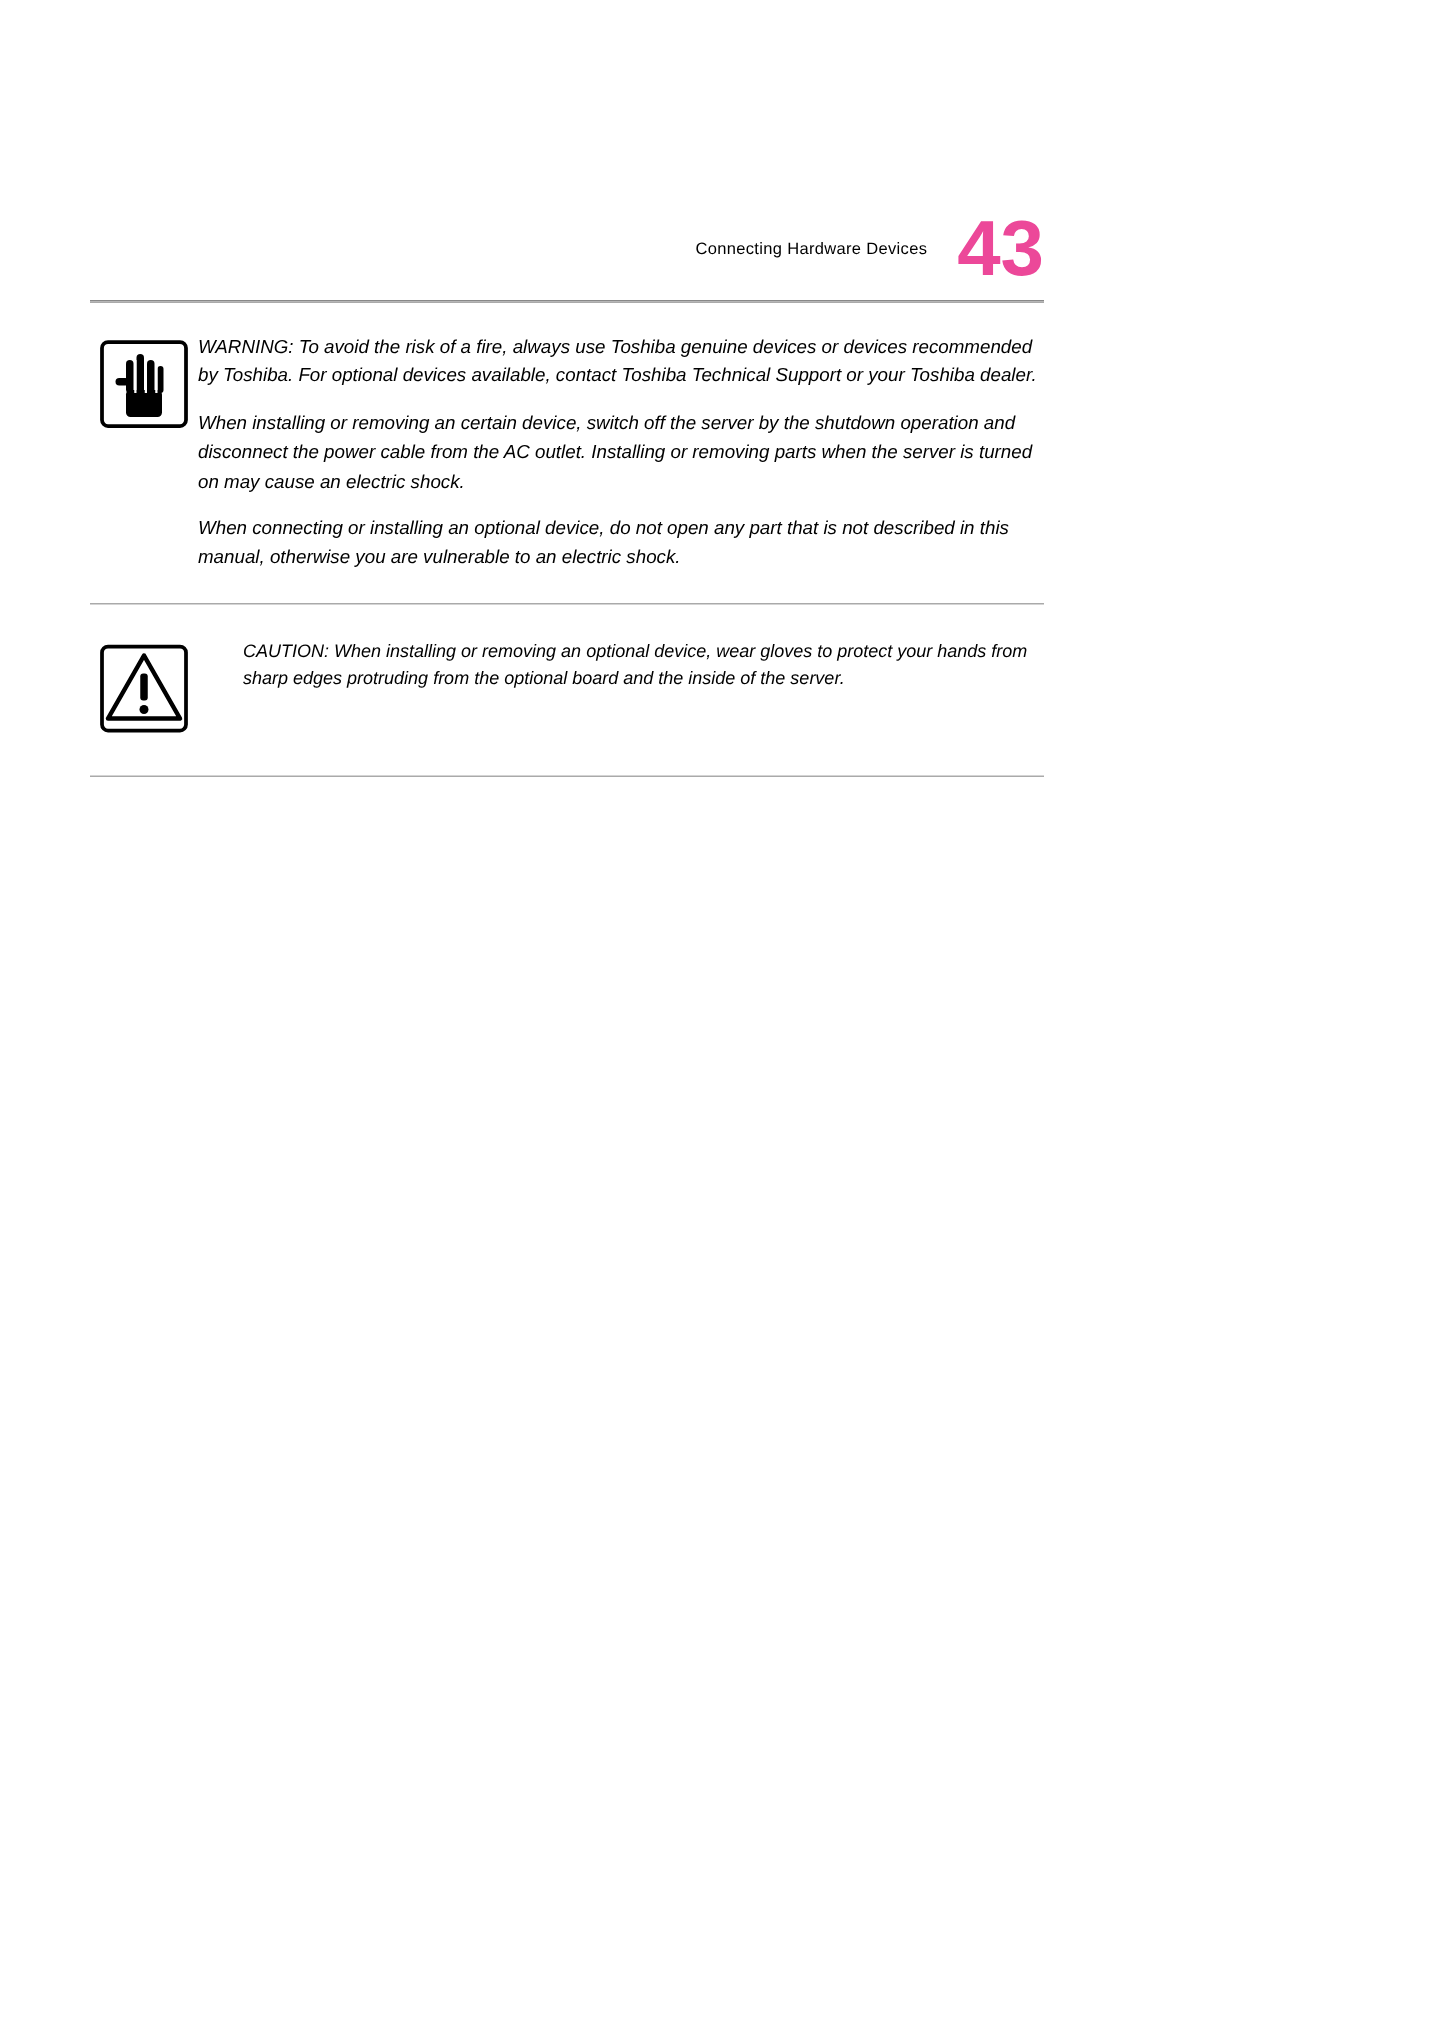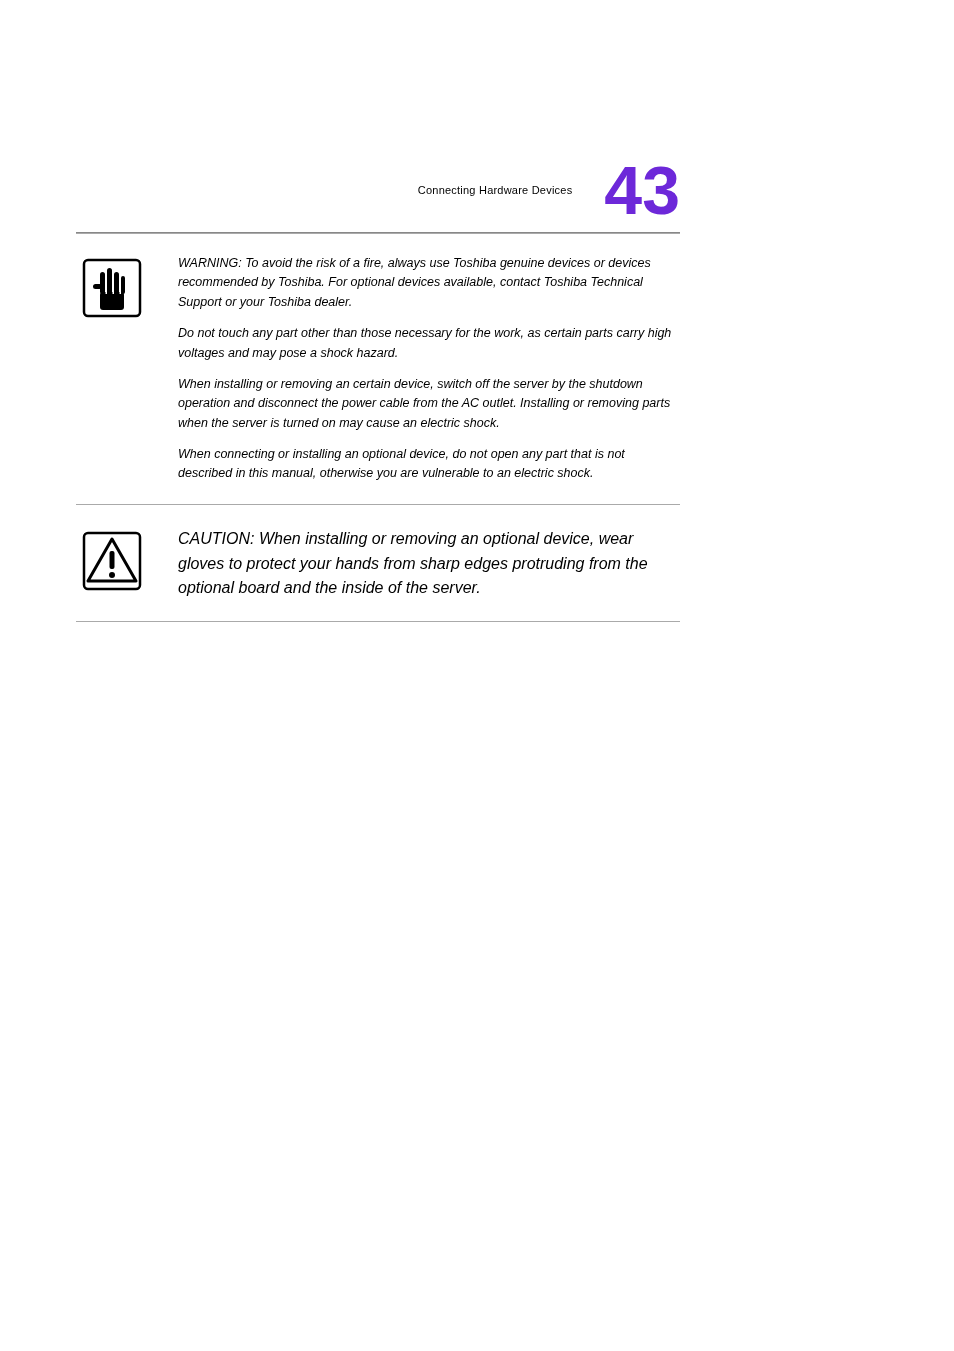--- a/index.html
+++ b/index.html
@@ -14,21 +14,21 @@
       width: 954px;
       min-height: 1351px;
       position: relative;
       color: #000000;
     }
 
     .page-container {
       width: 756px;
       min-height: 1351px;
       background: #ffffff;
-      padding: 16px;
+      padding: 0;
       position: relative;
     }
 
     
     .page-header {
       position: relative;
       padding: 140px 60px 0 60px;
       display: flex;
       justify-content: flex-end;
       align-items: center;
@@ -41,25 +41,25 @@
     }
 
     .chapter-title {
       font-size: 11px;
       font-weight: normal;
       color: #000;
       letter-spacing: 0.02em;
     }
 
     .chapter-number {
-      font-size: 68px;
+      font-size: 52px;
       font-weight: bold;
-      color: #6d28d9;
+      color: #ec4899;
       line-height: 1;
-      margin-left: 20px;
+      margin-left: 8px;
     }
 
     
     .header-rule {
       border: none;
       border-top: 1px solid #888;
       margin: 8px 60px 0 60px;
     }
 
     
@@ -77,21 +77,20 @@
       border: none;
       border-top: 1px solid #aaa;
       margin: 0 60px;
     }
 
     
     .notice-block {
       display: flex;
       flex-direction: row;
       padding: 20px 60px 0 60px;
-      gap: 30px;
     }
 
     .notice-icon {
       flex-shrink: 0;
       width: 72px;
       height: 72px;
       display: flex;
       align-items: flex-start;
       justify-content: center;
       padding-top: 4px;
@@ -144,21 +143,21 @@
     .caution-icon svg {
       width: 60px;
       height: 60px;
     }
 
     .caution-content {
       flex: 1;
     }
 
     .caution-text {
-      font-size: 16px;
+      font-size: 12px;
       line-height: 1.55;
       color: #000;
       font-style: italic;
     }
 
     .caution-bottom-rule {
       border: none;
       border-top: 1px solid #aaa;
       margin: 20px 60px 0 60px;
     }
@@ -203,21 +202,20 @@
 
           <rect x="15.5" y="8" width="1.5" height="22" fill="#fff"></rect>
           <rect x="22.5" y="8" width="1.5" height="22" fill="#fff"></rect>
           <rect x="29.5" y="12" width="1.5" height="18" fill="#fff"></rect>
         </g>
       </svg>
     </div>
 
     <div class="notice-content">
       <p class="notice-text">WARNING: To avoid the risk of a fire, always use Toshiba genuine devices or devices recommended by Toshiba. For optional devices available, contact Toshiba Technical Support or your Toshiba dealer.</p>
-      <p class="notice-text">Do not touch any part other than those necessary for the work, as certain parts carry high voltages and may pose a shock hazard.</p>
       <p class="notice-text">When installing or removing an certain device, switch off the server by the shutdown operation and disconnect the power cable from the AC outlet. Installing or removing parts when the server is turned on may cause an electric shock.</p>
       <p class="notice-text">When connecting or installing an optional device, do not open any part that is not described in this manual, otherwise you are vulnerable to an electric shock.</p>
     </div>
   </div>
 
   <hr class="warning-bottom-rule">
 
   <div class="caution-block">
     <div class="caution-icon">
 

